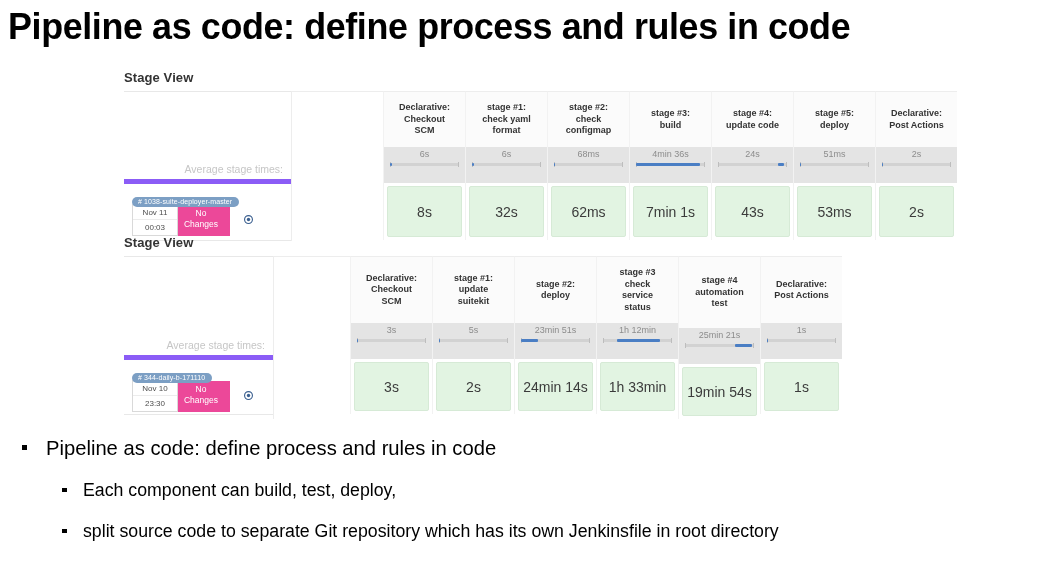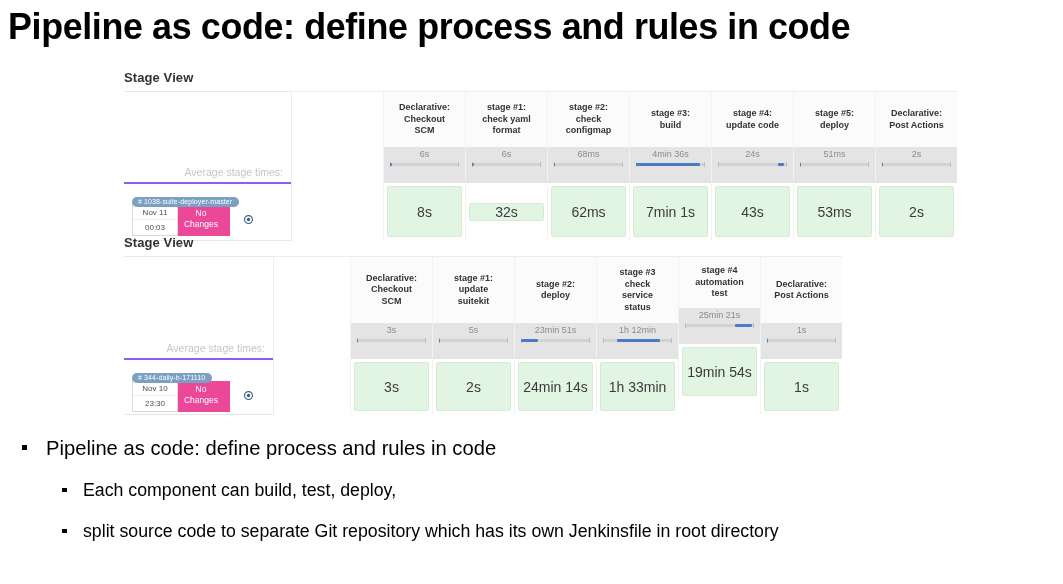--- a/index.html
+++ b/index.html
@@ -53,21 +53,21 @@
     position: relative;
     background: #ffffff;
     border-top: 1px solid #e8e8e8;
   }
   .avg-label-wrap {
     display: flex;
     align-items: flex-end;
     justify-content: flex-end;
     box-sizing: border-box;
     padding: 0 8px 4px 0;
-    border-bottom: 2px solid #8b5cf6;
+    border-bottom: 5px solid #8b5cf6;
   }
   .avg-label {
     font-size: 10.5px;
     color: #c6c6c6;
     white-space: nowrap;
   }
   .build-row {
     position: relative;
     box-sizing: border-box;
     border-bottom: 1px solid #e8e8e8;
@@ -319,21 +319,21 @@
               <div>check yaml</div>
               <div>format</div>
             </div>
           </div>
           <div class="col-avg" style="height: 36px;">
             <div class="avgtime">6s</div>
             <div class="track">
               <div class="fill" style="width: 3%; left: 0%;"></div>
             </div>
           </div>
-          <div class="col-cell" style="height: 57px; align-items: center;">
+          <div class="col-cell" style="height: 57px;">
             <div class="cell-inner">32s</div>
           </div>
         </div>
         <div class="stage-col" style="width: 82px;">
           <div class="col-head" style="height: 56px;">
             <div>
               <div>stage #2:</div>
               <div>check</div>
               <div>configmap</div>
             </div>
@@ -518,21 +518,21 @@
             <div class="avgtime">1h 12min</div>
             <div class="track">
               <div class="fill" style="width: 62%; left: 20%;"></div>
             </div>
           </div>
           <div class="col-cell" style="height: 55px;">
             <div class="cell-inner">1h 33min</div>
           </div>
         </div>
         <div class="stage-col" style="width: 82px;">
-          <div class="col-head" style="height: 52px;">
+          <div class="col-head" style="height: 72px;">
             <div>
               <div>stage #4</div>
               <div>automation</div>
               <div>test</div>
             </div>
           </div>
           <div class="col-avg" style="height: 36px;">
             <div class="avgtime">25min 21s</div>
             <div class="track">
               <div class="fill" style="width: 25%; left: 72%;"></div>

